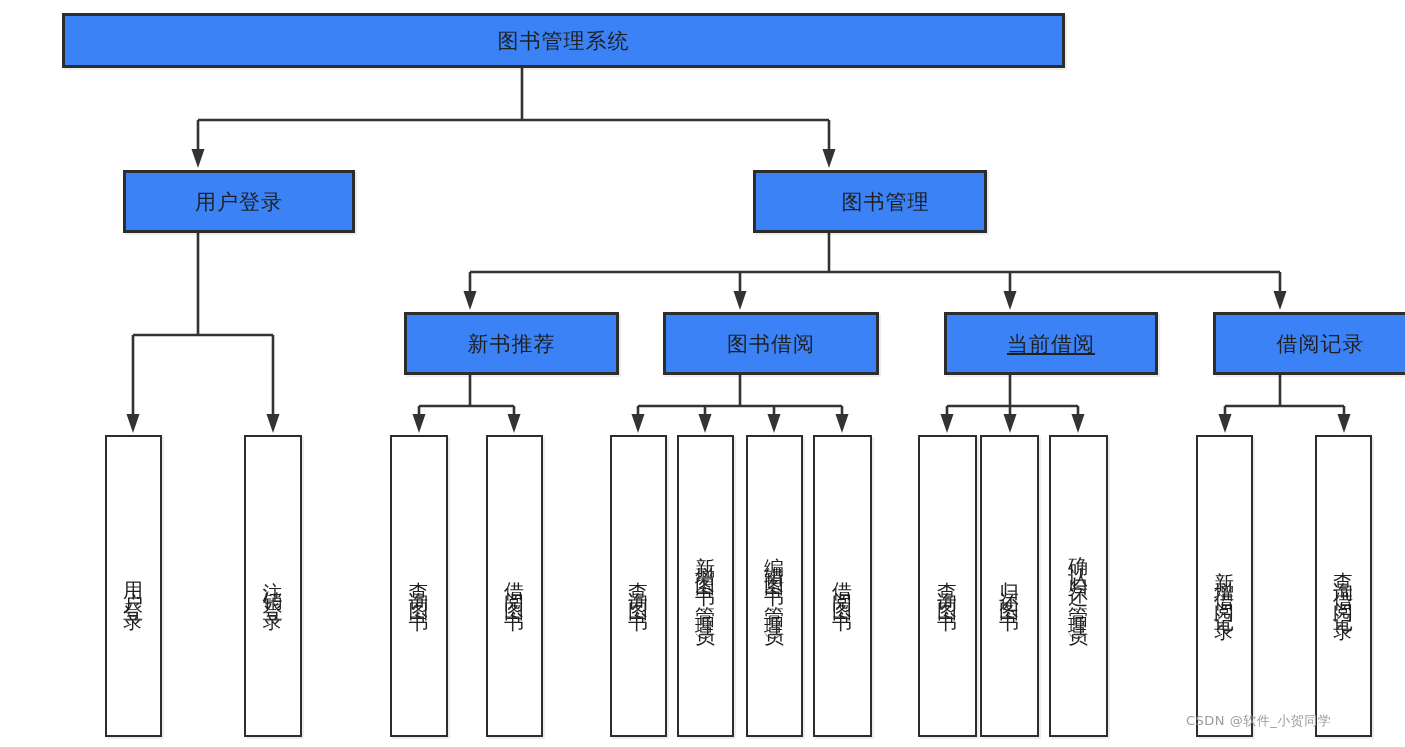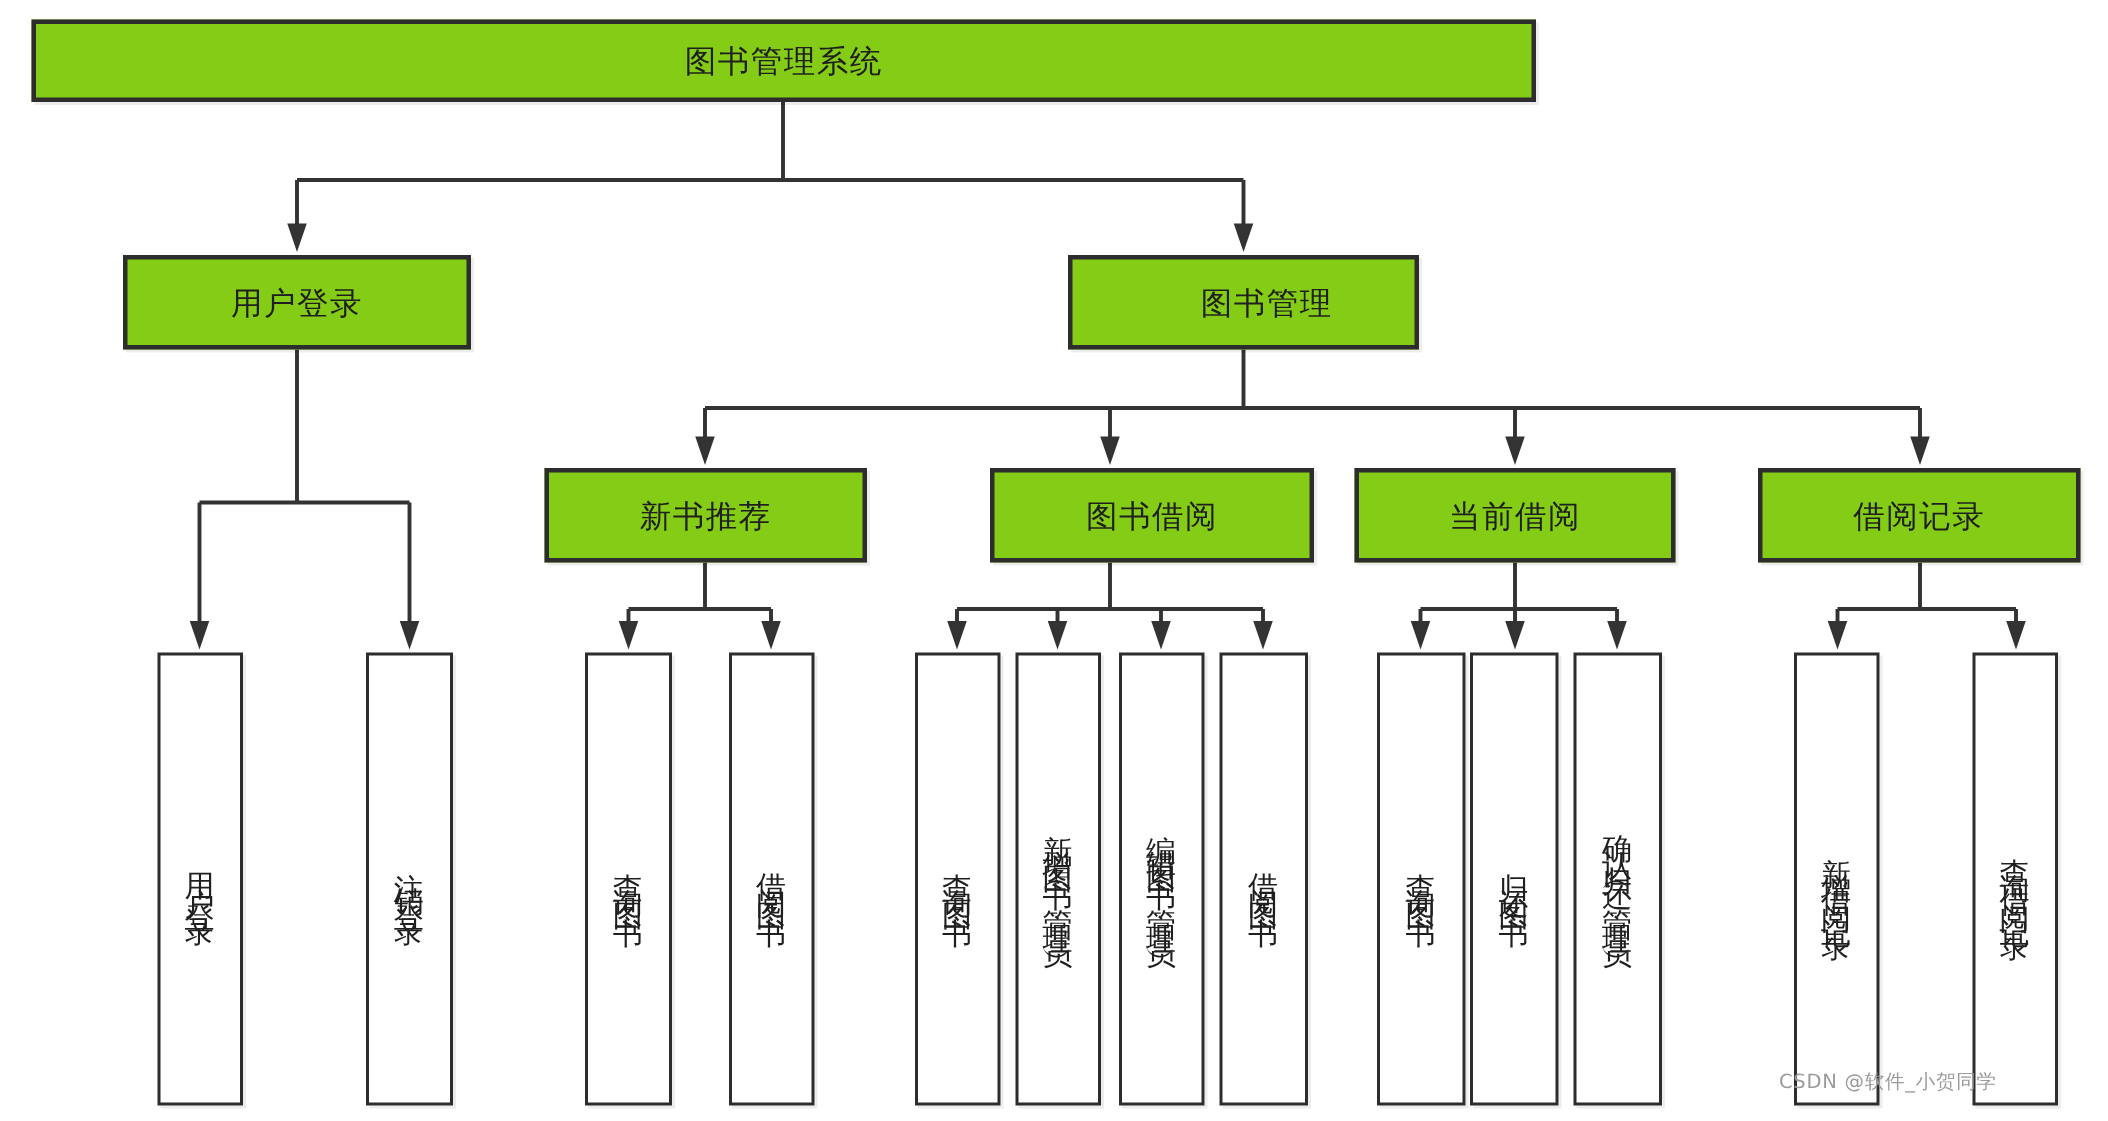--- a/index.html
+++ b/index.html
@@ -16,28 +16,29 @@
     position:relative;
     width:1405px;height:747px;
     background:var(--bg);
     overflow:hidden;
   }
   .connectors{position:absolute;left:0;top:0;width:1405px;height:747px;}
   .connectors path{stroke:var(--line);stroke-width:2.6;fill:none;}
   .connectors polygon{fill:var(--line);stroke:none;}
   .node{
     position:absolute;
-    background:#84cc16;
+    background:#3b82f6;
     border:3px solid var(--border);
     display:flex;align-items:center;justify-content:center;
     color:var(--text);
     font-size:21px;
     letter-spacing:1px;
     box-shadow:2px 2px 0 rgba(0,0,0,0.07);
     z-index:2;
+    margin-left:41px;
   }
   .leaf{
     position:absolute;
     top:435px;height:302px;
     background:#ffffff;
     border:2.5px solid var(--border);
     display:flex;align-items:center;justify-content:center;
     box-shadow:2px 2px 0 rgba(0,0,0,0.07);
     z-index:2;
   }
@@ -108,24 +109,24 @@
   <div class="node" style="left:82px;top:170px;width:232px;height:63px;">
     <span>用户登录</span>
   </div>
   <div class="node" style="left:712px;top:170px;width:234px;height:63px;padding-left:31px;">
     <span>图书管理</span>
   </div>
 
   <div class="node" style="left:363px;top:312px;width:215px;height:63px;justify-content:center;">
     <span>新书推荐</span>
   </div>
-  <div class="node" style="left:660px;top:312px;width:216px;height:63px;">
+  <div class="node" style="left:622px;top:312px;width:216px;height:63px;">
     <span>图书借阅</span>
   </div>
-  <div class="node" style="left:903px;top:312px;width:214px;height:63px;">
+  <div class="node" style="left:903px;top:312px;width:214px;height:63px;text-decoration:underline;">
     <span>当前借阅</span>
   </div>
   <div class="node" style="left:1172px;top:312px;width:215px;height:63px;">
     <span>借阅记录</span>
   </div>
 
   <div class="leaf" style="left:105px;width:57px;">
     <span class="vtext">用户登录</span>
   </div>
   <div class="leaf" style="left:244px;width:58px;">

